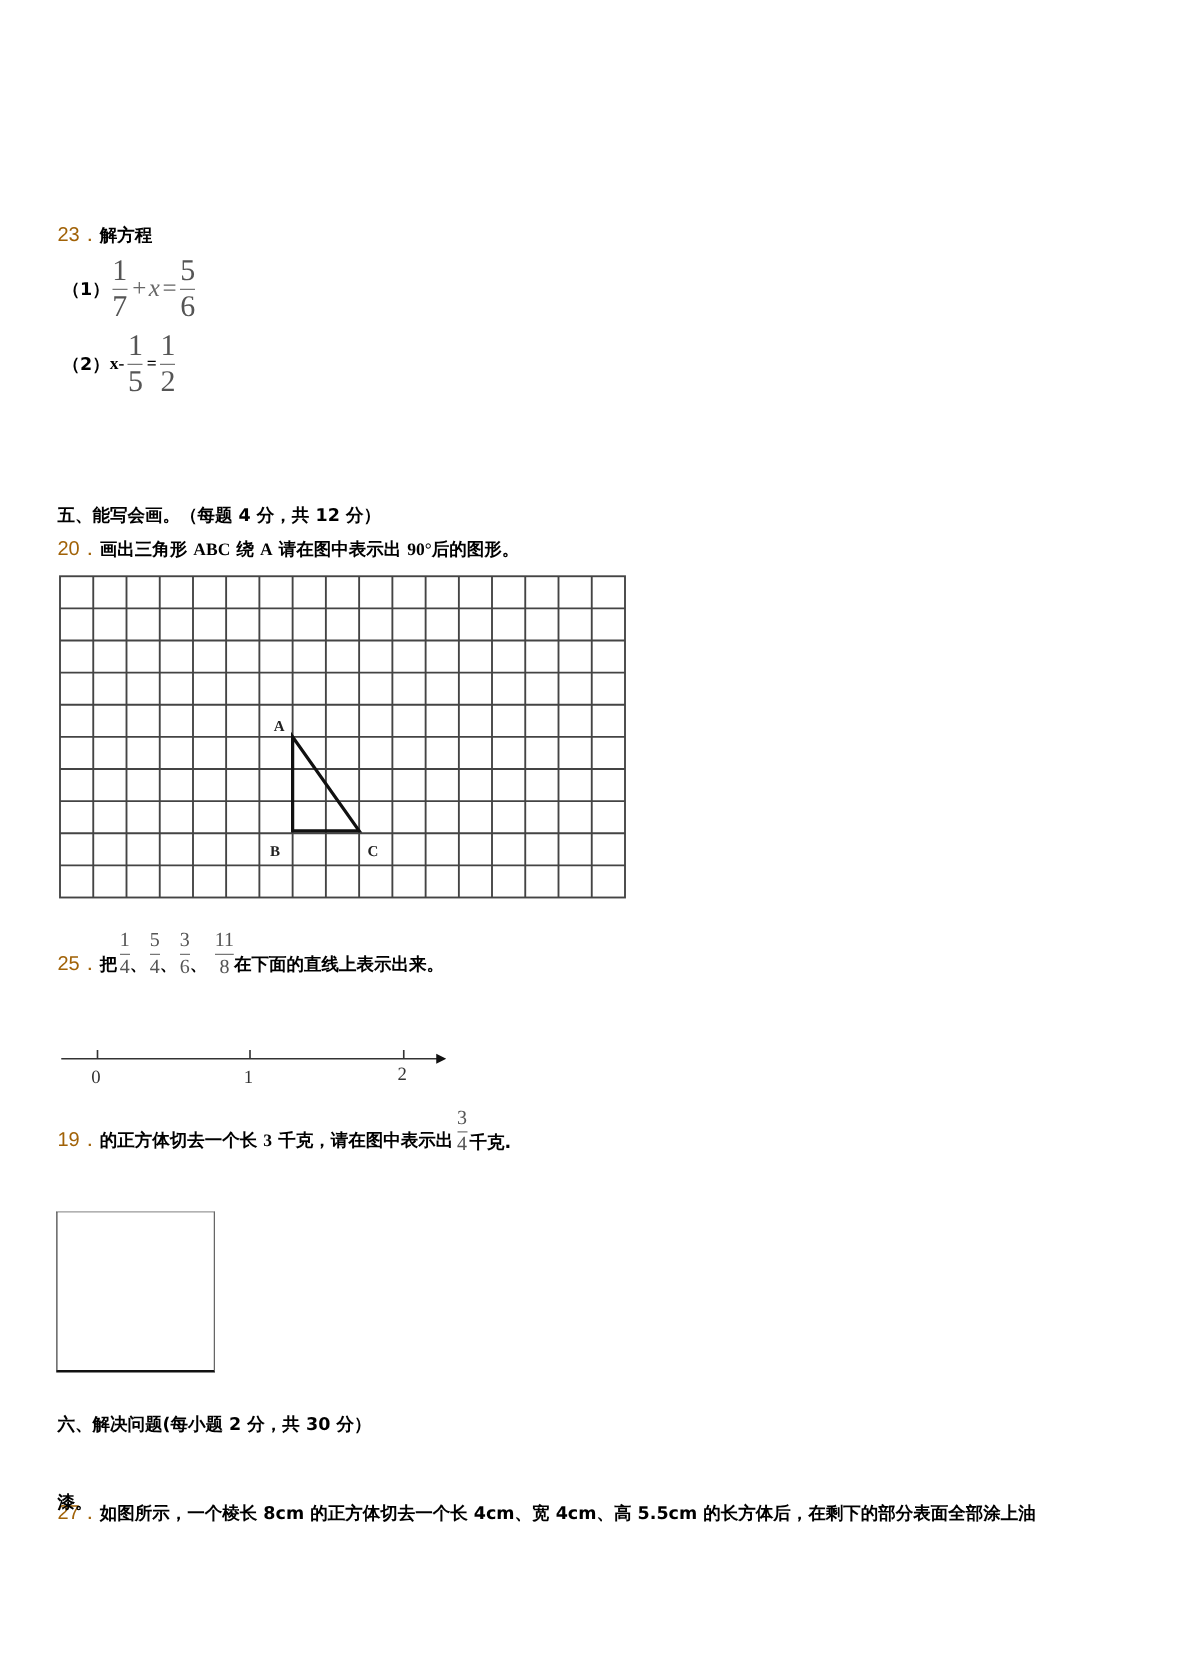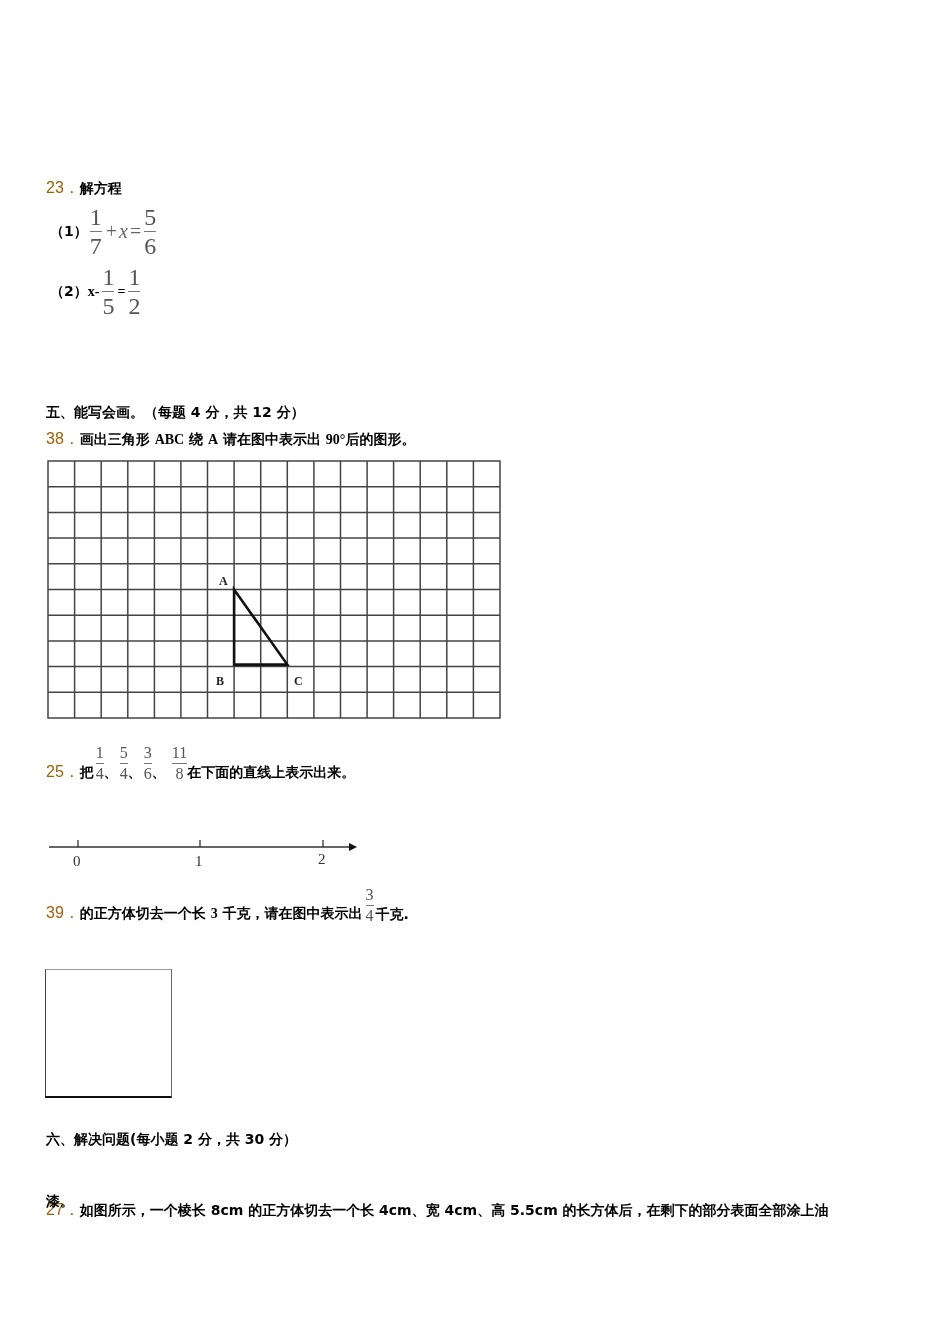--- a/index.html
+++ b/index.html
@@ -55,21 +55,21 @@
   <span class="frac bigfrac" style="margin-left:3px;">
     <span class="num">1</span>
     <span class="bar"></span>
     <span class="den">2</span>
   </span>
 </div>
 
 <div class="abs heading" style="left:46px; top:404px;">五、能写会画。（每题 4 分，共 12 分）</div>
 
 <div class="abs txt" style="left:46px; top:429px;">
-  <span class="qnum">38．</span><span>画出三角形 </span><span class="serif-b">ABC</span><span> 绕 </span><span class="serif-b">A</span><span> 请在图中表示出 </span><span class="serif-b">90°</span><span>后的图形。</span>
+  <span class="qnum">20．</span><span>画出三角形 </span><span class="serif-b">ABC</span><span> 绕 </span><span class="serif-b">A</span><span> 请在图中表示出 </span><span class="serif-b">90°</span><span>后的图形。</span>
 </div>
 
 <svg class="abs" style="left:46px; top:459px;" width="458" height="263" viewBox="0 0 458 263">
   <g stroke="#444" stroke-width="1.5" fill="none">
     <rect x="2" y="2" width="452" height="257"></rect>
 
     <line x1="28.6" y1="2" x2="28.6" y2="259"></line>
     <line x1="55.2" y1="2" x2="55.2" y2="259"></line>
     <line x1="81.8" y1="2" x2="81.8" y2="259"></line>
     <line x1="108.4" y1="2" x2="108.4" y2="259"></line>
@@ -136,21 +136,21 @@
   <polygon points="303,11 311,15 303,19" fill="#111"></polygon>
   <line x1="32" y1="8" x2="32" y2="15" stroke="#333" stroke-width="1.3"></line>
   <line x1="154" y1="8" x2="154" y2="15" stroke="#333" stroke-width="1.3"></line>
   <line x1="277" y1="8" x2="277" y2="15" stroke="#333" stroke-width="1.3"></line>
   <text x="27" y="34" font-family="Liberation Serif, serif" font-size="15" fill="#333">0</text>
   <text x="149" y="34" font-family="Liberation Serif, serif" font-size="15" fill="#333">1</text>
   <text x="272" y="32" font-family="Liberation Serif, serif" font-size="15" fill="#333">2</text>
 </svg>
 
 <div class="abs" style="left:46px; top:887px; display:flex; align-items:flex-end;">
-  <span class="txt" style="line-height:20px;"><span class="qnum">39．</span><span>的正方体切去一个长 </span><span class="serif-b">3</span><span> 千克，请在图中表示出</span></span>
+  <span class="txt" style="line-height:20px;"><span class="qnum">19．</span><span>的正方体切去一个长 </span><span class="serif-b">3</span><span> 千克，请在图中表示出</span></span>
   <span class="frac smfrac" style="margin-left:3px;">
     <span class="num">3</span>
       <span class="bar"></span>
       <span class="den">4</span>
   </span>
   <span class="txt" style="line-height:20px; margin-left:2px;">千克.</span>
 </div>
 
 <div class="abs" style="left:45px; top:969px; width:125px; height:126px; border-left:1.5px solid #444; border-top:1px solid #999; border-right:1.5px solid #666; border-bottom:2px solid #111;"></div>
 

